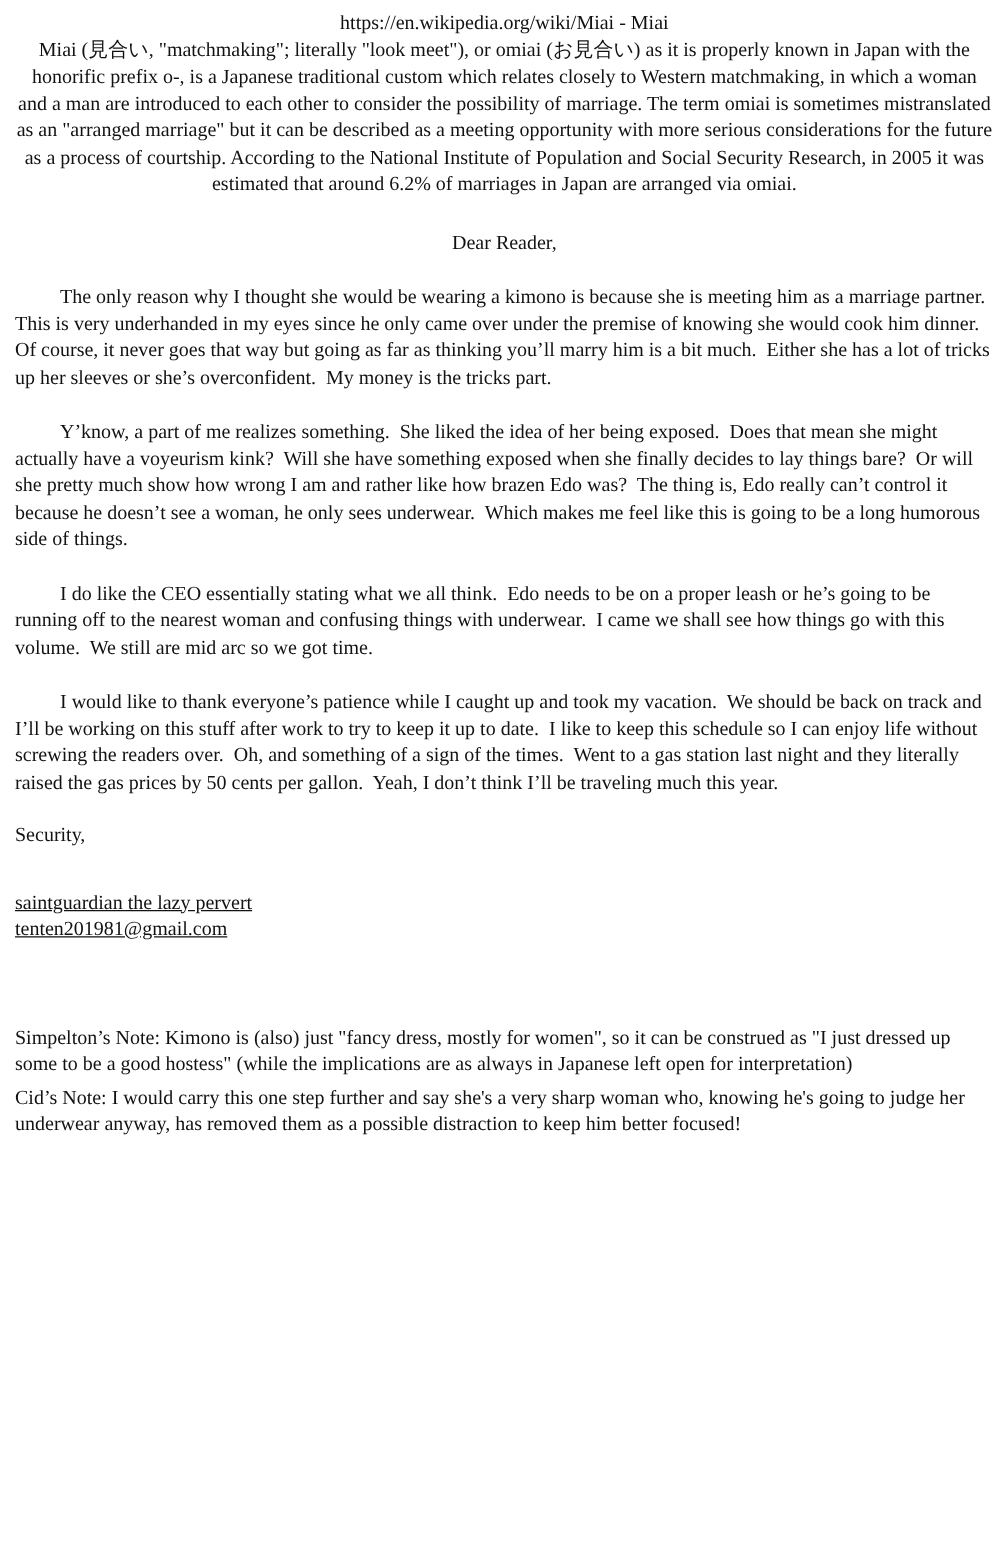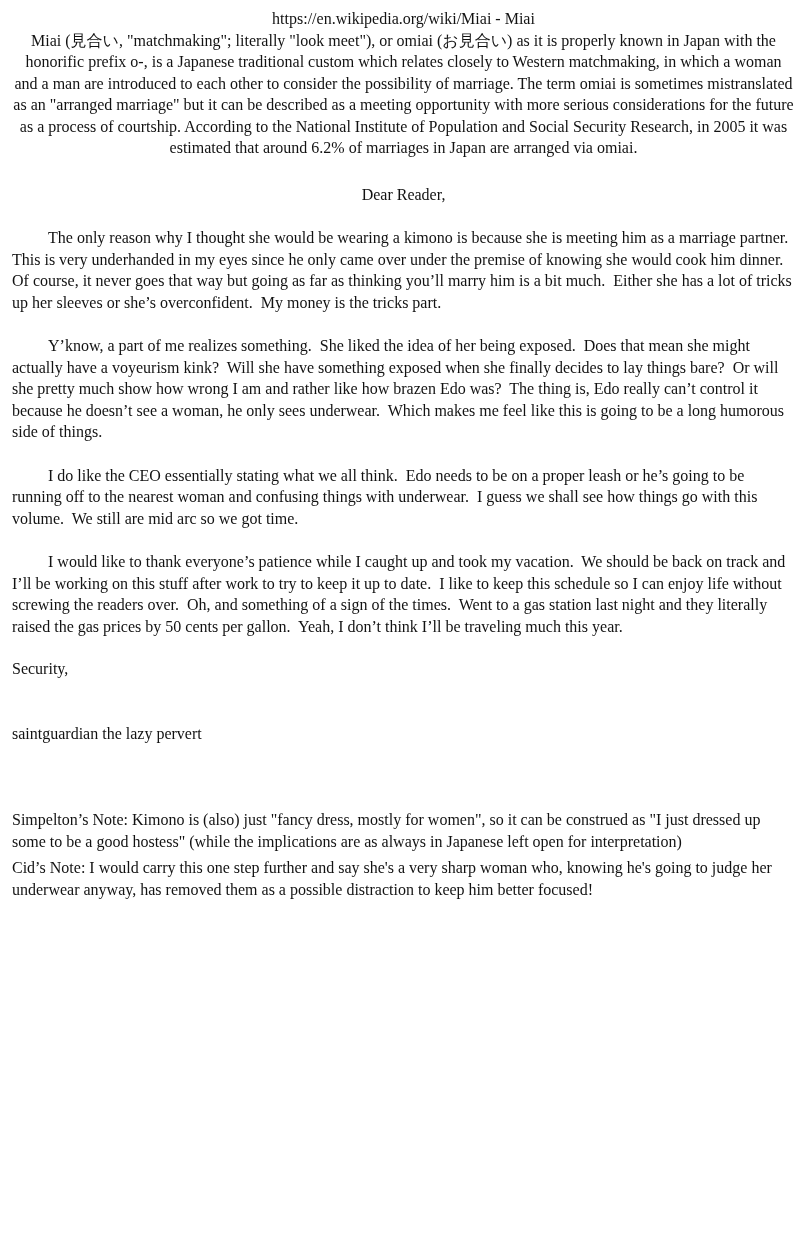--- a/index.html
+++ b/index.html
@@ -35,21 +35,22 @@
   }
   .para {
     margin: 22px 0 0 0;
     text-indent: 36px;
     white-space: pre-wrap;
   }
   .closing {
     margin-top: 21px;
   }
   .signature-block {
-    margin-top: 43px;
+    margin-top: 32px;
+    text-decoration: underline;
   }
   .note {
     margin: 5px 0 0 0;
     white-space: pre-wrap;
   }
   .note.first-note {
     margin-top: 65px;
   }
 </style>
 </head>
@@ -61,28 +62,29 @@
     <div class="source-url">https://en.wikipedia.org/wiki/Miai - Miai</div>
     <div class="citation-quote">Miai (見合い, "matchmaking"; literally "look meet"), or omiai (お見合い) as it is properly known in Japan with the honorific prefix o-, is a Japanese traditional custom which relates closely to Western matchmaking, in which a woman and a man are introduced to each other to consider the possibility of marriage. The term omiai is sometimes mistranslated as an "arranged marriage" but it can be described as a meeting opportunity with more serious considerations for the future as a process of courtship. According to the National Institute of Population and Social Security Research, in 2005 it was estimated that around 6.2% of marriages in Japan are arranged via omiai.</div>
   </div>
 
   <div class="salutation">Dear Reader,</div>
 
   <p class="para">The only reason why I thought she would be wearing a kimono is because she is meeting him as a marriage partner.  This is very underhanded in my eyes since he only came over under the premise of knowing she would cook him dinner.  Of course, it never goes that way but going as far as thinking you’ll marry him is a bit much.  Either she has a lot of tricks up her sleeves or she’s overconfident.  My money is the tricks part.</p>
 
   <p class="para">Y’know, a part of me realizes something.  She liked the idea of her being exposed.  Does that mean she might actually have a voyeurism kink?  Will she have something exposed when she finally decides to lay things bare?  Or will she pretty much show how wrong I am and rather like how brazen Edo was?  The thing is, Edo really can’t control it because he doesn’t see a woman, he only sees underwear.  Which makes me feel like this is going to be a long humorous side of things.</p>
 
-  <p class="para">I do like the CEO essentially stating what we all think.  Edo needs to be on a proper leash or he’s going to be running off to the nearest woman and confusing things with underwear.  I guess we shall see how things go with this volume.  We still are mid arc so we got time.</p>
+  <p class="para">I do like the CEO essentially stating what we all think.  Edo needs to be on a proper leash or he’s going to be running off to the nearest woman and confusing things with underwear.  I came we shall see how things go with this volume.  We still are mid arc so we got time.</p>
 
   <p class="para">I would like to thank everyone’s patience while I caught up and took my vacation.  We should be back on track and I’ll be working on this stuff after work to try to keep it up to date.  I like to keep this schedule so I can enjoy life without screwing the readers over.  Oh, and something of a sign of the times.  Went to a gas station last night and they literally raised the gas prices by 50 cents per gallon.  Yeah, I don’t think I’ll be traveling much this year.</p>
 
 
   <div class="closing">Security,</div>
 
   <div class="signature-block">
     <div>saintguardian the lazy pervert</div>
+    <div>tenten201981@gmail.com</div>
   </div>
 
   <p class="note first-note">Simpelton’s Note: Kimono is (also) just "fancy dress, mostly for women", so it can be construed as "I just dressed up some to be a good hostess" (while the implications are as always in Japanese left open for interpretation)</p>
 
   <p class="note">Cid’s Note: I would carry this one step further and say she's a very sharp woman who, knowing he's going to judge her underwear anyway, has removed them as a possible distraction to keep him better focused!</p>
 
 </div>
 
 </body></html>

